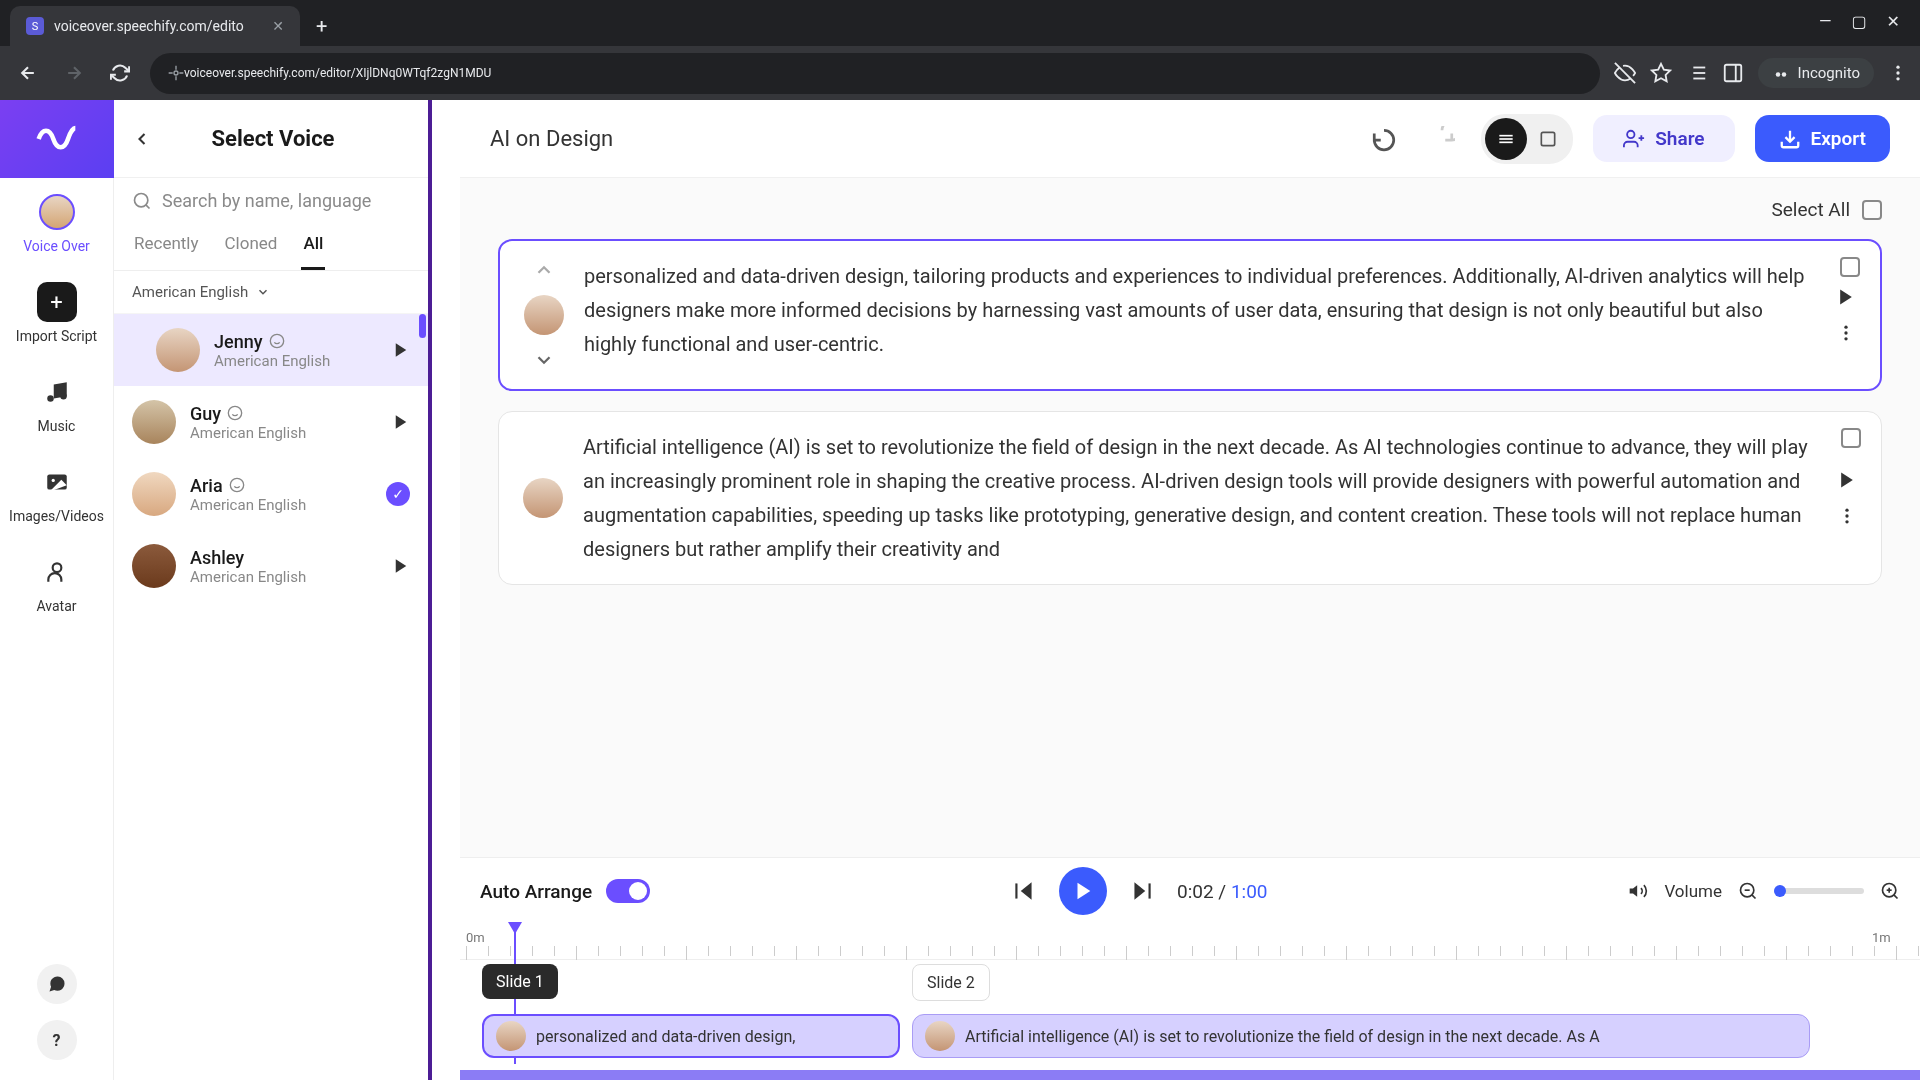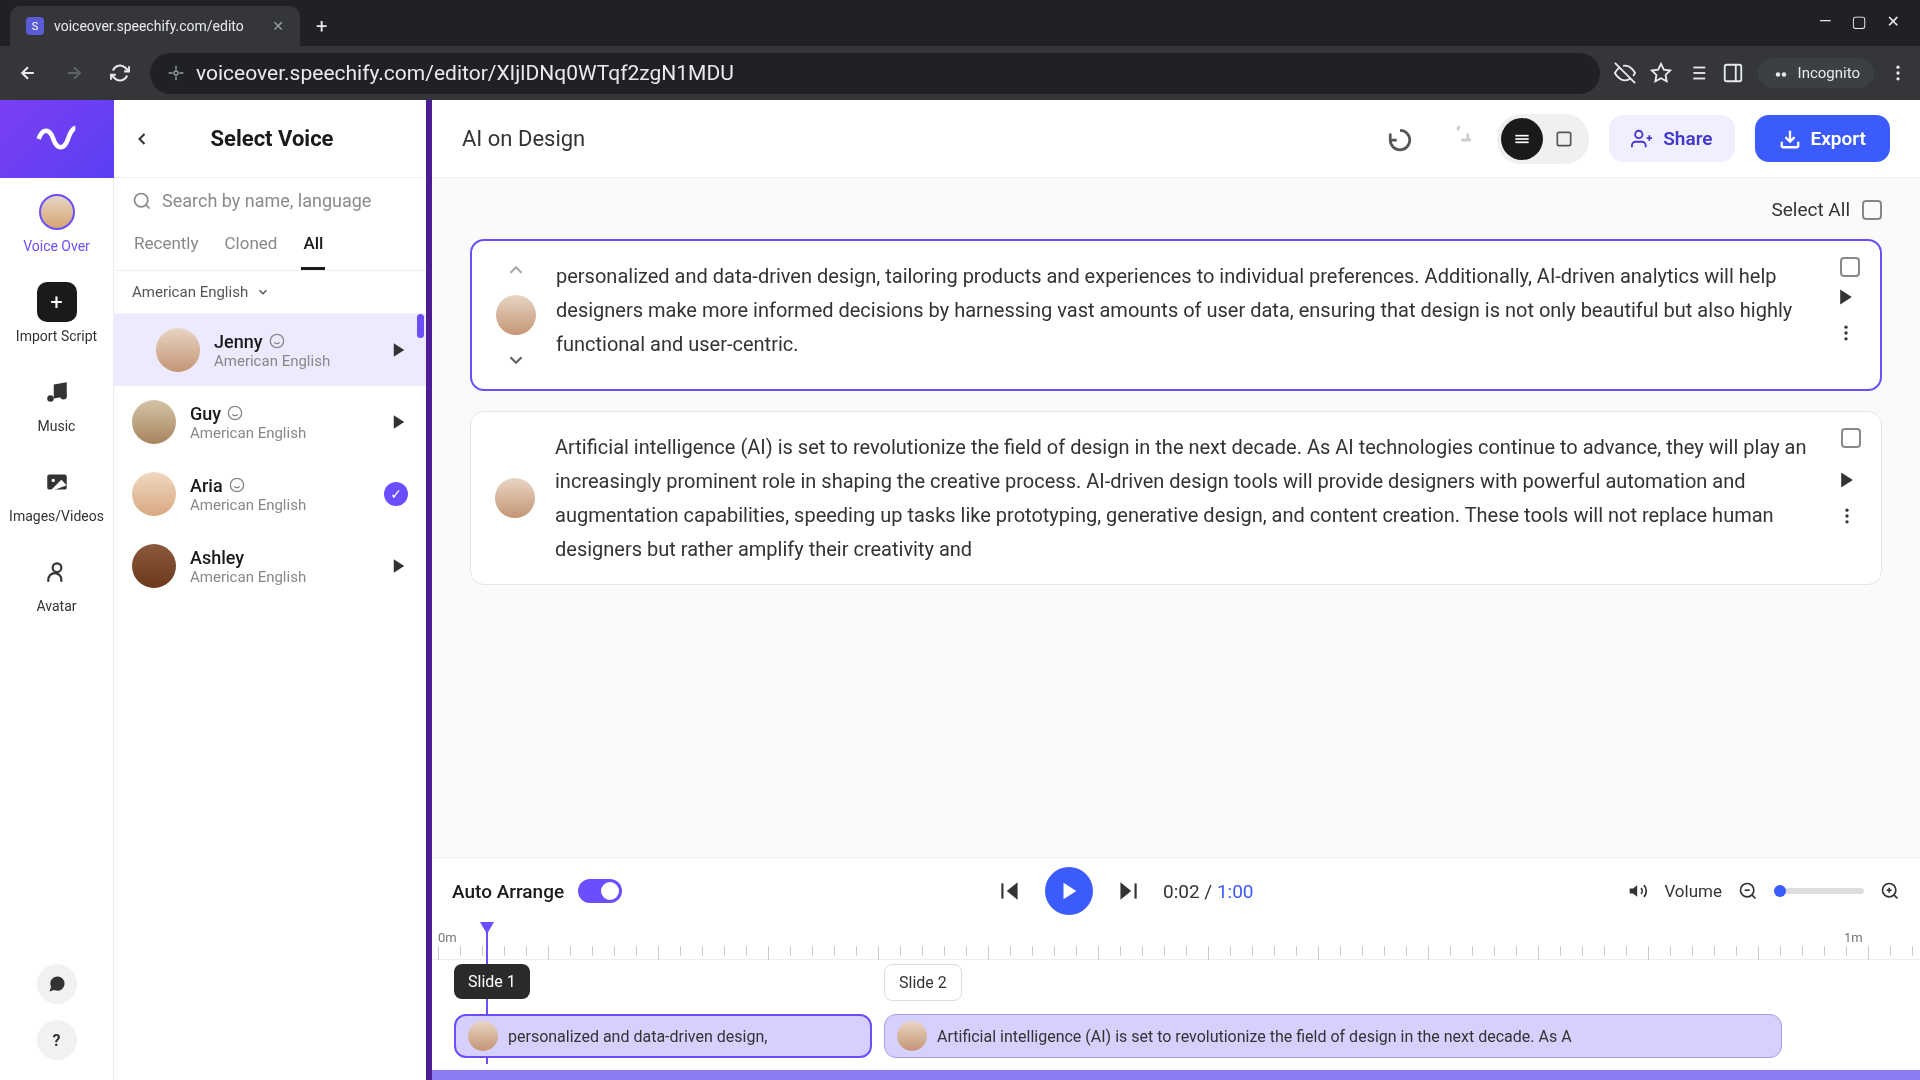--- a/index.html
+++ b/index.html
@@ -8,70 +8,70 @@
 
 .browser-chrome { background: #202124; height: 100px; display: flex; flex-direction: column; }
 .tab-bar { height: 46px; display: flex; align-items: flex-end; padding-left: 10px; gap: 4px; }
 .tab { background: #35363a; color: #e8eaed; height: 40px; display: flex; align-items: center; padding: 0 16px; border-radius: 10px 10px 0 0; font-size: 14px; gap: 10px; width: 290px; }
 .tab-favicon { width: 18px; height: 18px; background: #5b5bd6; border-radius: 4px; display:flex; align-items:center; justify-content:center; color:#fff; font-size:11px;}
 .tab-close { margin-left: auto; color: #9aa0a6; cursor: pointer; }
 .new-tab-btn { color: #e8eaed; padding: 8px 12px; font-size: 20px; }
 .window-controls { margin-left: auto; display: flex; gap: 20px; padding: 0 20px; color: #e8eaed; align-self: flex-start; padding-top: 12px; }
 .addr-bar { background: #35363a; height: 54px; display: flex; align-items: center; padding: 0 12px; gap: 14px; }
 .nav-btn { color: #9aa0a6; width: 32px; height: 32px; display:flex;align-items:center;justify-content:center; border-radius: 50%; }
-.url-field { flex: 1; background: #202124; border-radius: 24px; height: 41px; display: flex; align-items: center; padding: 0 18px; color: #e8eaed; font-size: 21px; gap: 12px; }
+.url-field { flex: 1; background: #202124; border-radius: 24px; height: 41px; display: flex; align-items: center; padding: 0 18px; color: #e8eaed; font-size: 12px; }
 .addr-right { display: flex; align-items: center; gap: 14px; color: #e8eaed; }
 .incognito-pill { background: #3c4043; border-radius: 20px; padding: 6px 14px; display: flex; align-items: center; gap: 8px; font-size: 15px; }
 
 
 .app { display: flex; height: 980px; }
 
 
 .left-rail { width: 114px; background: #fff; display: flex; flex-direction: column; align-items: center; border-right: 1px solid #eee; }
 .logo-box { width: 114px; height: 78px; background: linear-gradient(135deg, #7b3ff2, #5b3ff2); display:flex; align-items:center; justify-content:center; }
 .rail-item { display: flex; flex-direction: column; align-items: center; gap: 6px; padding: 14px 0; font-size: 14px; color: #333; cursor:pointer; width: 100%; }
 .rail-item.active { color: #6b4eff; }
 .rail-icon { width: 40px; height: 40px; display: flex; align-items: center; justify-content: center; }
 .rail-avatar { width: 36px; height: 36px; border-radius: 50%; background: linear-gradient(#e8d5c4, #d4a574); border: 2px solid #6b4eff; }
 .rail-plus { width: 40px; height: 40px; background: #1a1a1a; border-radius: 10px; color:#fff; display:flex;align-items:center;justify-content:center; font-size:22px;}
 .rail-bottom { margin-top: auto; padding-bottom: 20px; display:flex; flex-direction:column; gap:16px; align-items:center;}
 .rail-circle { width: 40px; height: 40px; border-radius: 50%; background: #f1f1f1; display:flex;align-items:center;justify-content:center; color:#333;}
 
 
-.voice-sidebar { width: 318px; border-right: 6px solid #4c1d95; display:flex; flex-direction:column; background:#fff; }
+.voice-sidebar { width: 318px; border-right: 4px solid #4c1d95; display:flex; flex-direction:column; background:#fff; }
 .voice-header { height: 78px; display: flex; align-items: center; padding: 0 18px; border-bottom: 1px solid #f0f0f0; }
 .back-chevron { color: #333; margin-right: 14px; }
 .voice-title { font-size: 22px; font-weight: 700; color: #1a1a1a; flex:1; text-align:center; margin-right:30px;}
 .voice-search { display:flex; align-items:center; gap: 10px; padding: 12px 18px; color:#8a8a8a; font-size: 18px;}
 .voice-tabs { display:flex; gap: 22px; padding: 0 18px; border-bottom: 1px solid #eee; }
 .voice-tab { padding: 10px 2px 14px; font-size: 17px; color: #888; cursor:pointer; border-bottom: 3px solid transparent; }
 .voice-tab.active { color: #1a1a1a; border-bottom-color: #1a1a1a; font-weight: 500;}
 .lang-filter { padding: 12px 18px; display:flex; align-items:center; gap:8px; color:#555; font-size:15px; border-bottom: 1px solid #f5f5f5;}
 .voice-list { flex:1; overflow:auto; position:relative;}
 .voice-item { display:flex; align-items:center; padding: 14px 18px; gap: 14px; cursor:pointer; }
 .voice-item.selected { background: #ede9ff; padding-left: 42px; }
 .voice-avatar { width: 44px; height: 44px; border-radius: 50%; background: linear-gradient(#e8d5c4, #c49574); flex-shrink:0;}
 .voice-info { flex:1; }
 .voice-name { font-size: 18px; font-weight: 500; color:#1a1a1a; display:flex; align-items:center; gap:6px;}
 .voice-lang { font-size: 15px; color: #888; }
 .voice-play { color: #333; }
 .voice-check { width:24px; height:24px; border-radius:50%; background:#6b4eff; color:#fff; display:flex;align-items:center;justify-content:center; font-size:14px;}
 .scroll-thumb { position:absolute; right:2px; top:0; width:7px; height:24px; background:#6b4eff; border-radius:4px;}
 
 
-.main { flex:1; display:flex; flex-direction:column; }
+.main { flex:1; display:flex; flex-direction:column;margin-left:28px; }
 .topbar { height: 78px; display:flex; align-items:center; padding: 0 30px; gap: 20px; border-bottom: 1px solid #f0f0f0;}
 .project-title { font-size: 22px; color: #333; }
 .topbar-spacer { flex:1; }
 .undo-btn, .redo-btn { color:#888; padding:6px;}
 .redo-btn { color: #ccc; }
 .view-toggle { display:flex; background:#f0f0f0; border-radius:24px; padding:4px;}
 .view-toggle-btn { width:42px; height:42px; border-radius:50%; display:flex;align-items:center;justify-content:center;}
 .view-toggle-btn.active { background:#1a1a1a; color:#fff;}
-.share-btn { display:flex; align-items:center; gap:10px; padding: 12px 22px; background:#f0efff; border-radius:14px; color:#4338ca; font-size:19px; font-weight:600; cursor:pointer;}
+.share-btn { display:flex; align-items:center; gap:10px; padding: 12px 30px; background:#f0efff; border-radius:14px; color:#4338ca; font-size:19px; font-weight:600; cursor:pointer;}
 .export-btn { display:flex; align-items:center; gap:10px; padding: 12px 24px; background:#3b5bfd; border-radius:14px; color:#fff; font-size:19px; font-weight:600; cursor:pointer;}
 
 .content-area { flex:1; padding: 20px 38px; overflow:auto; background:#fafafa;}
 .select-all-row { display:flex; justify-content:flex-end; align-items:center; gap:12px; margin-bottom: 18px; font-size:19px; color:#333;}
 .checkbox { width:20px; height:20px; border: 2px solid #888; border-radius:4px;}
 
 .block { background:#fff; border: 1.5px solid #e5e5e5; border-radius:14px; padding: 18px 24px; display:flex; gap:20px; margin-bottom: 20px; position:relative;}
 .block.active { border-color: #6b4eff; border-width:2px; }
 .block-controls { display:flex; flex-direction:column; gap:14px; align-items:center; color:#888; justify-content:space-between;}
 .block-avatar { width:40px; height:40px; border-radius:50%; background: linear-gradient(#e8d5c4, #c49574);}

